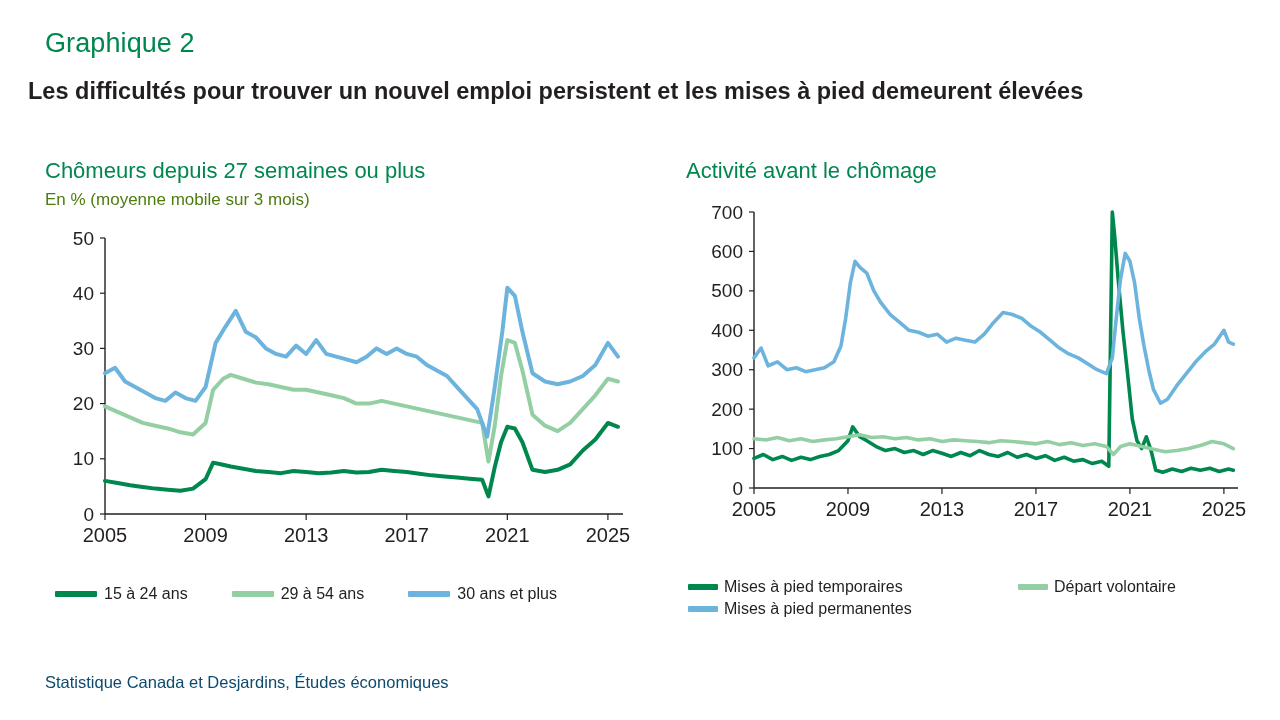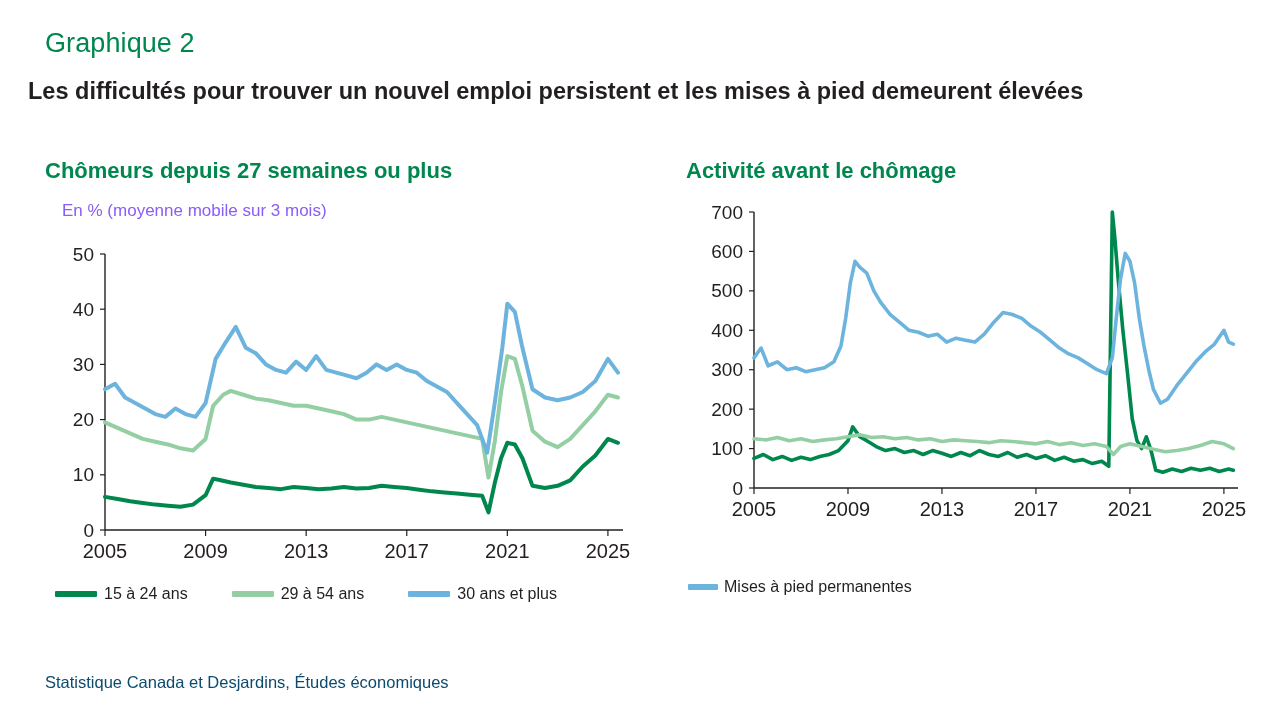--- a/index.html
+++ b/index.html
@@ -40,28 +40,28 @@
     color: #231f20;
   }
   .panel {
     position: absolute;
     top: 158px;
   }
   .panel-left { left: 45px; width: 600px; }
   .panel-right { left: 686px; width: 570px; }
   .panel-title {
     font-size: 22px;
-    font-weight: bold;
+    font-weight: normal;
     color: #00874e;
     margin: 0 0 6px 0;
   }
   .panel-sub {
     font-size: 17px;
-    color: #8b5cf6;
-    margin: 17px;
+    color: #4d7c0f;
+    margin: 0;
   }
   .plot-wrap {
     position: relative;
     margin-top: 12px;
   }
   .plot-wrap svg { display: block; }
   .legend {
     position: absolute;
     font-size: 16px;
     color: #231f20;
@@ -211,20 +211,30 @@
       </div>
       <div class="legend-item">
         <span class="swatch" style="background:#6cb4dd"></span>
         <span>30 ans et plus</span>
       </div>
     </div>
   </div>
 
   <div class="legend legend-right">
     <div class="legend-row">
+      <div class="legend-item lr-wide">
+        <span class="swatch" style="background:#00874e"></span>
+        <span>Mises à pied temporaires</span>
+      </div>
+      <div class="legend-item">
+        <span class="swatch" style="background:#94cfa4"></span>
+        <span>Départ volontaire</span>
+      </div>
+    </div>
+    <div class="legend-row">
       <div class="legend-item">
         <span class="swatch" style="background:#6cb4dd"></span>
         <span>Mises à pied permanentes</span>
       </div>
     </div>
   </div>
 
   <div class="source">Statistique Canada et Desjardins, Études économiques</div>
 </div>
 

